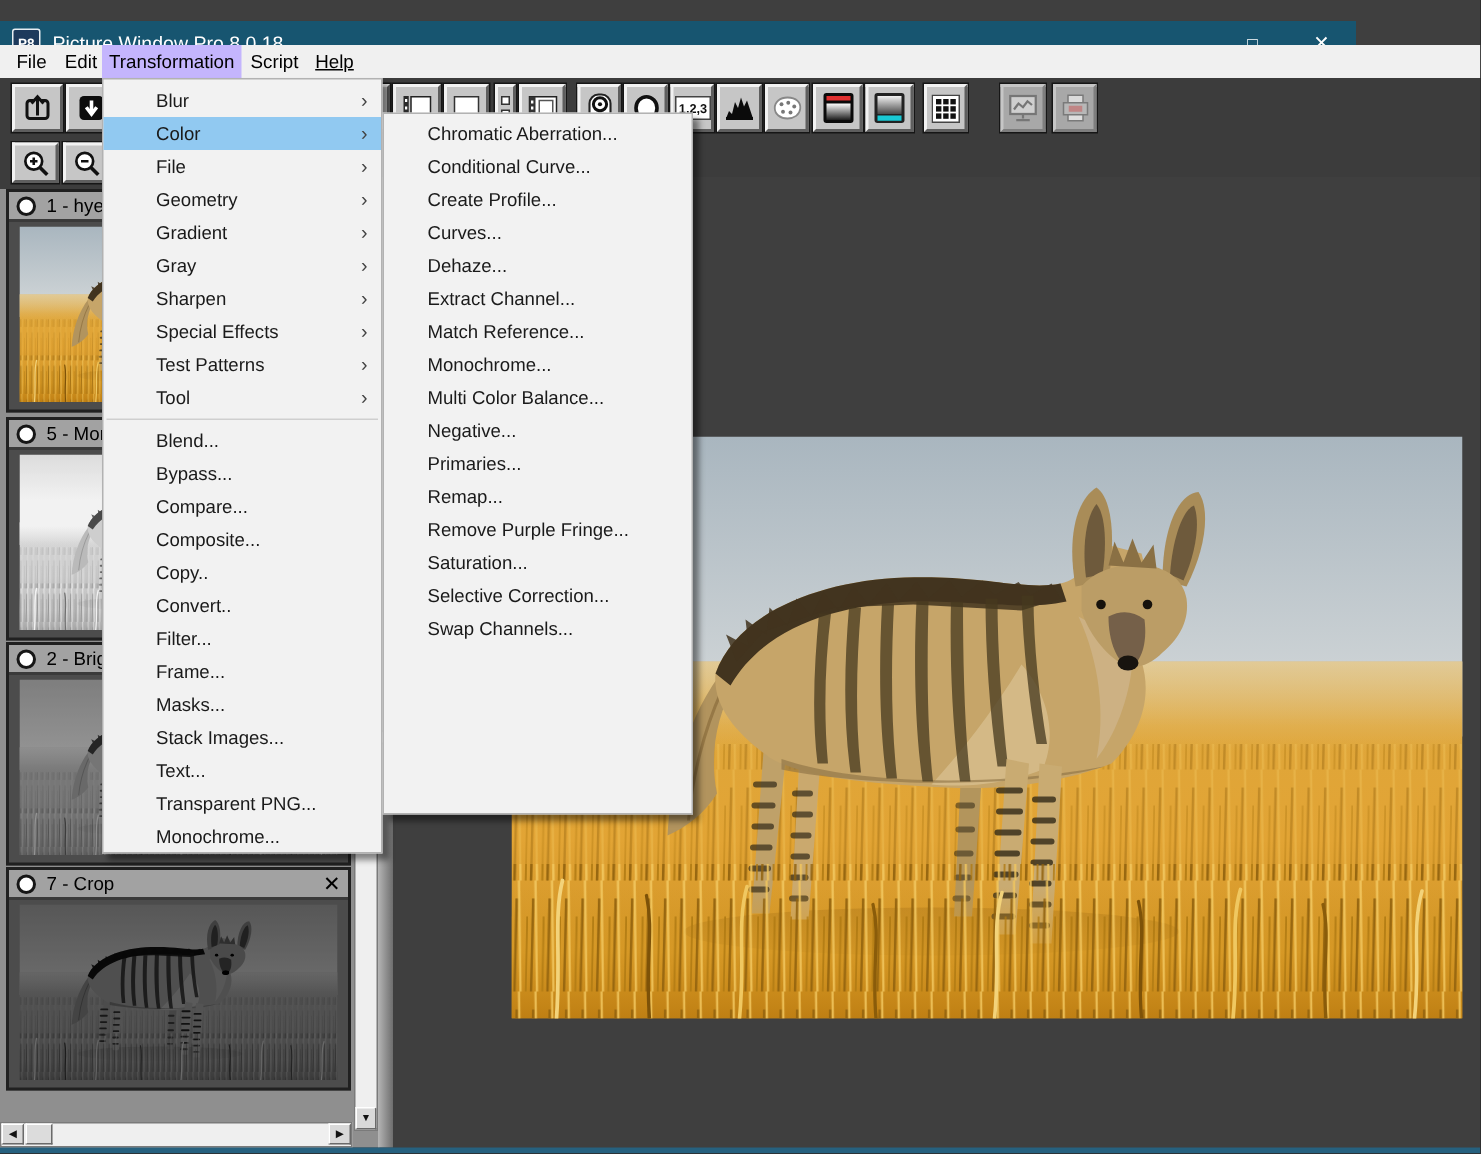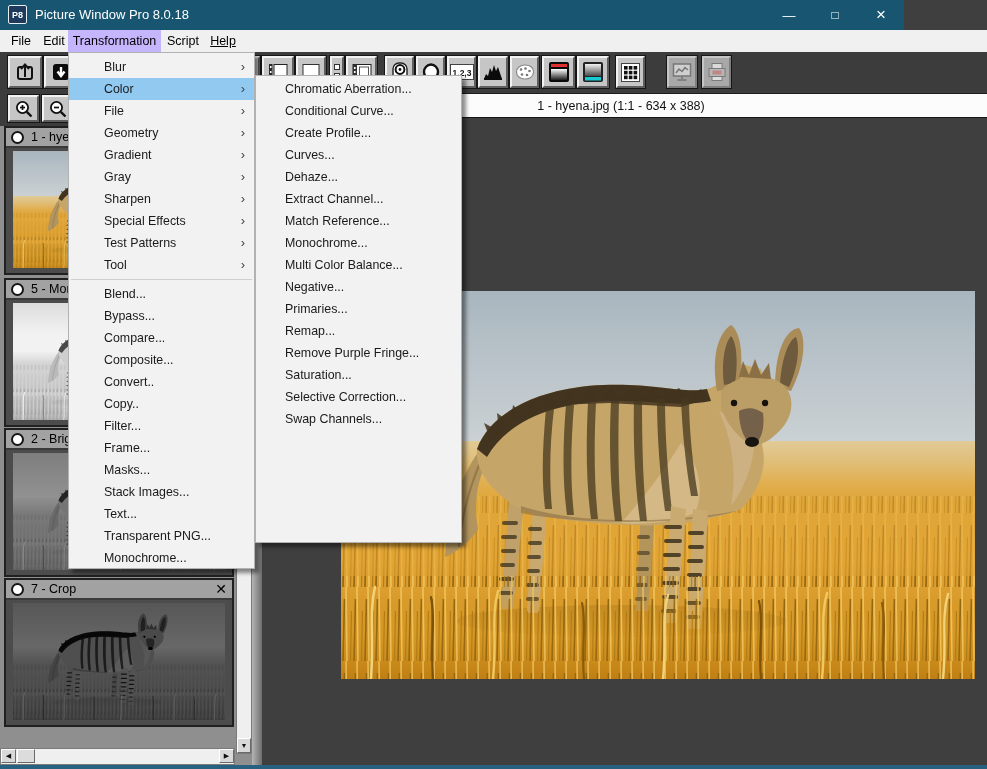--- a/index.html
+++ b/index.html
@@ -1,20 +1,20 @@
 <!DOCTYPE html>
 <html><head>
 <meta charset="utf-8">
 <style>
   html,body{margin:0;padding:0;background:#222;}
   .app{position:relative;width:987px;height:769px;overflow:hidden;font-family:"Liberation Sans","DejaVu Sans",sans-serif;background:#3f3f3f;-webkit-font-smoothing:antialiased;}
   .app *{box-sizing:border-box;}
 
   
-  .titlebar{position:absolute;left:0;top:0;width:904px;height:30px;background:#175570;color:#fff;}
+  .titlebar{position:absolute;left:0;top:14px;width:904px;height:30px;background:#175570;color:#fff;}
   .app-icon{position:absolute;left:8px;top:5px;width:19px;height:19px;background:#1d3a5c;border:1.5px solid #e8eef2;border-radius:2px;display:flex;align-items:center;justify-content:center;font-size:9px;font-weight:bold;color:#fff;}
   .title-text{position:absolute;left:35px;top:0;height:30px;line-height:30px;font-size:13px;color:#fff;white-space:nowrap;}
   .win-controls{position:absolute;right:0;top:0;height:30px;display:flex;}
   .wc{width:46px;height:30px;display:flex;align-items:center;justify-content:center;color:#fff;}
   .wc-min{font-size:13px;}
   .wc-max{font-size:12px;}
   .wc-close{font-size:17px;}
 
   
   .menubar{position:absolute;left:0;top:30px;width:987px;height:22px;background:#f0f0f0;}
@@ -412,21 +412,20 @@
     </svg>
   </div>
   <div class="tbtn row2" style="left:42px;width:31px">
     <svg width="20" height="20" viewBox="0 0 20 20">
       <circle cx="8.5" cy="8.5" r="5.6" fill="#fff" stroke="#111" stroke-width="1.8"></circle>
       <line x1="12.8" y1="12.8" x2="17.5" y2="17.5" stroke="#111" stroke-width="2.4"></line>
       <line x1="6" y1="8.5" x2="11" y2="8.5" stroke="#111" stroke-width="1.7"></line>
     </svg>
   </div>
 
-  <div class="img-titlebar">1 - hyena.jpg (1:1 - 634 x 388)</div>
 
   <div class="workspace">
     <svg class="main-image" viewBox="0 0 634 388">
         <use href="#scene"></use>
       </svg>
   </div>
 
   <div class="sidebar">
     <div>
 
@@ -574,25 +573,25 @@
 
         <div class="dd-item">
           <span class="dd-label">Compare...</span>
         </div>
 
         <div class="dd-item">
           <span class="dd-label">Composite...</span>
         </div>
 
         <div class="dd-item">
+          <span class="dd-label">Copy..</span>
+        </div>
+
+        <div class="dd-item">
           <span class="dd-label">Convert..</span>
-        </div>
-
-        <div class="dd-item">
-          <span class="dd-label">Copy..</span>
         </div>
 
         <div class="dd-item">
           <span class="dd-label">Filter...</span>
         </div>
 
         <div class="dd-item">
           <span class="dd-label">Frame...</span>
         </div>
 

